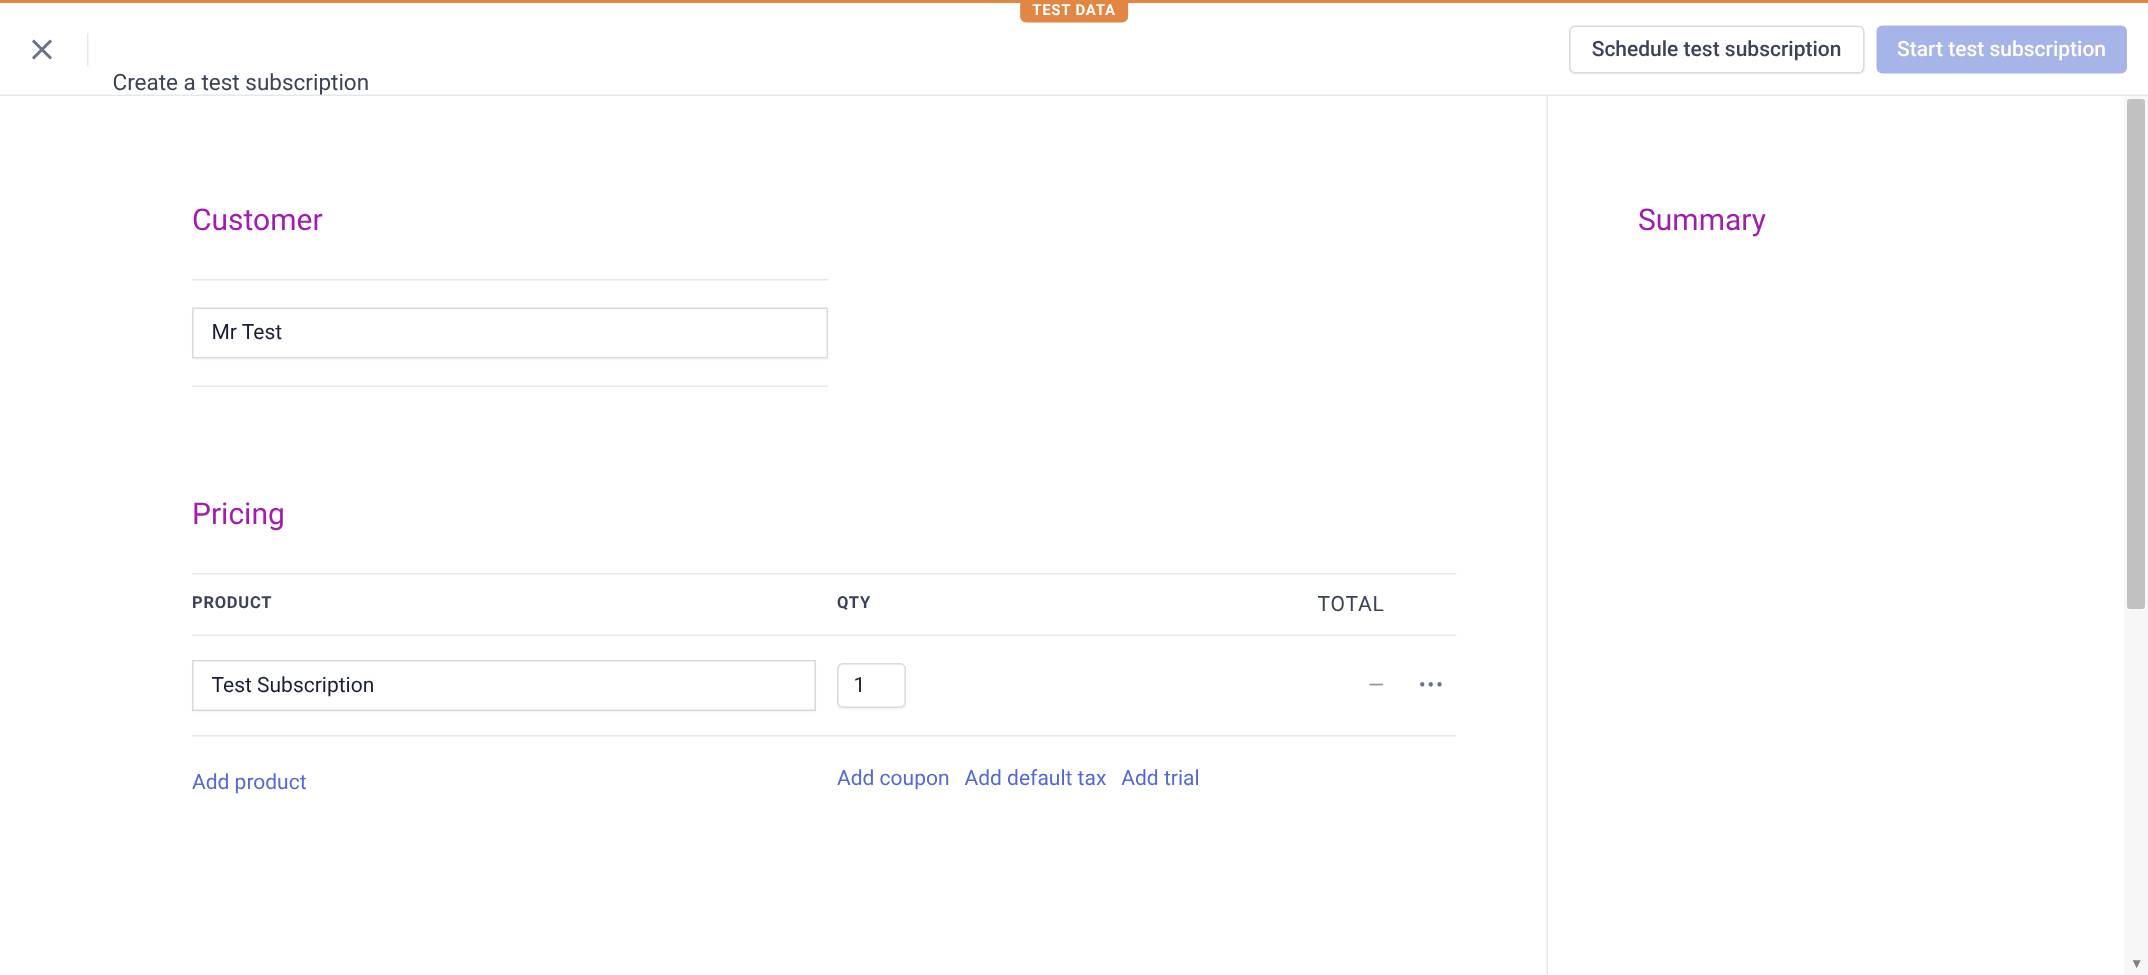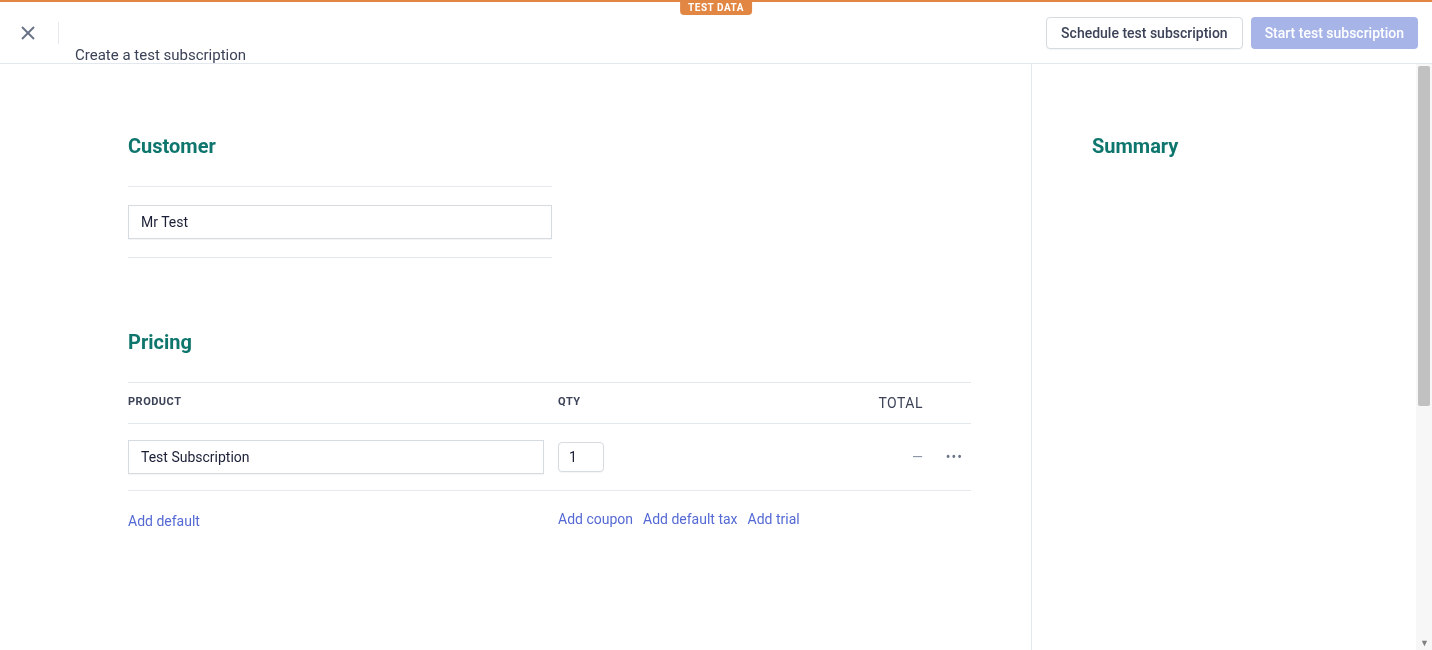--- a/index.html
+++ b/index.html
@@ -111,22 +111,22 @@
       overflow-y: auto;
       padding: 70px 60px 40px 128px;
       border-right: 1px solid #e3e8ee;
     }
     .summary-panel {
       width: 400px;
       padding: 70px 60px 40px 60px;
     }
     .section-heading {
       font-size: 20px;
-      font-weight: 700;
-      color: #0f766e;
+      font-weight: 400;
+      color: #a21caf;
       margin-bottom: 28px;
     }
     .customer-section {
       max-width: 424px;
     }
     .section-divider {
       height: 1px;
       background: #e3e8ee;
       margin-bottom: 18px;
     }
@@ -312,21 +312,21 @@
         <div class="qty-input-wrap">
           <input type="text" class="qty-input" value="1" style="">
         </div>
         <div class="total-wrap">
           <span>—</span>
           <span class="more-icon">•••</span>
         </div>
       </div>
       <div class="pricing-actions">
         <div class="actions-left">
-          <span class="link-action">Add default</span>
+          <span class="link-action">Add product</span>
         </div>
         <div class="actions-right">
           <span class="link-action">Add coupon</span>
           <span class="link-action">Add default tax</span>
           <span class="link-action">Add trial</span>
         </div>
       </div>
     </div>
 
   </div>

